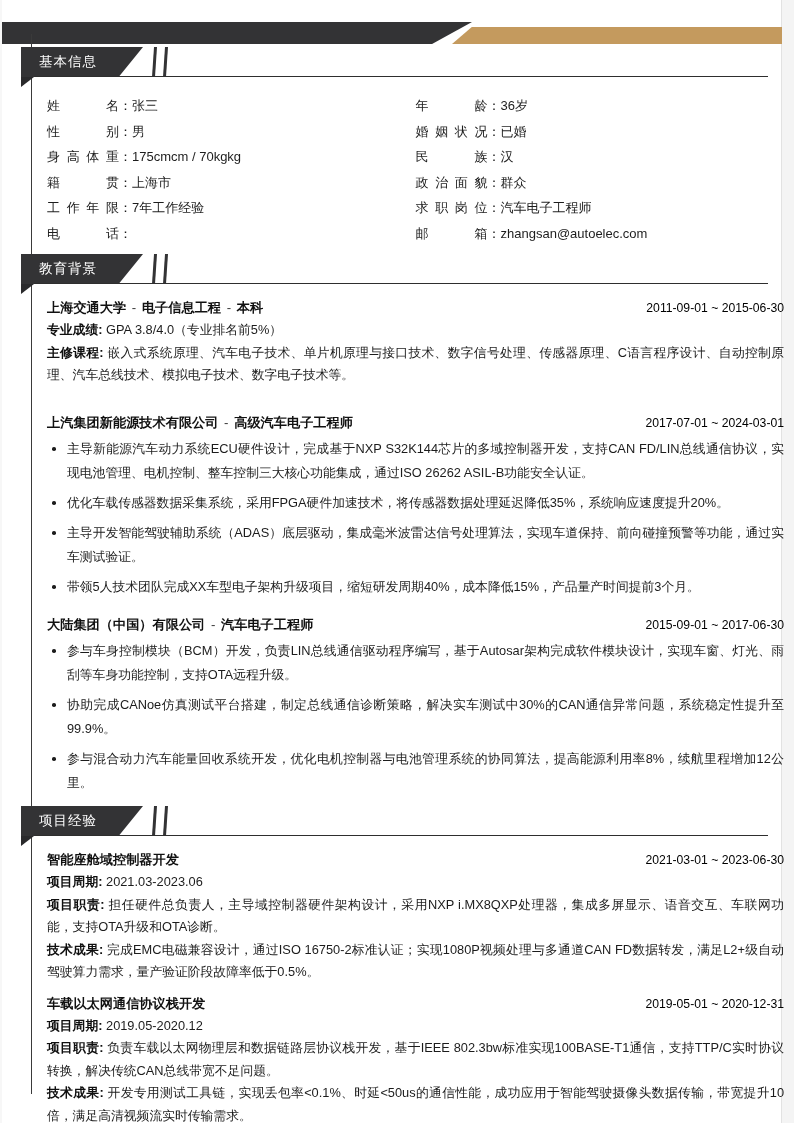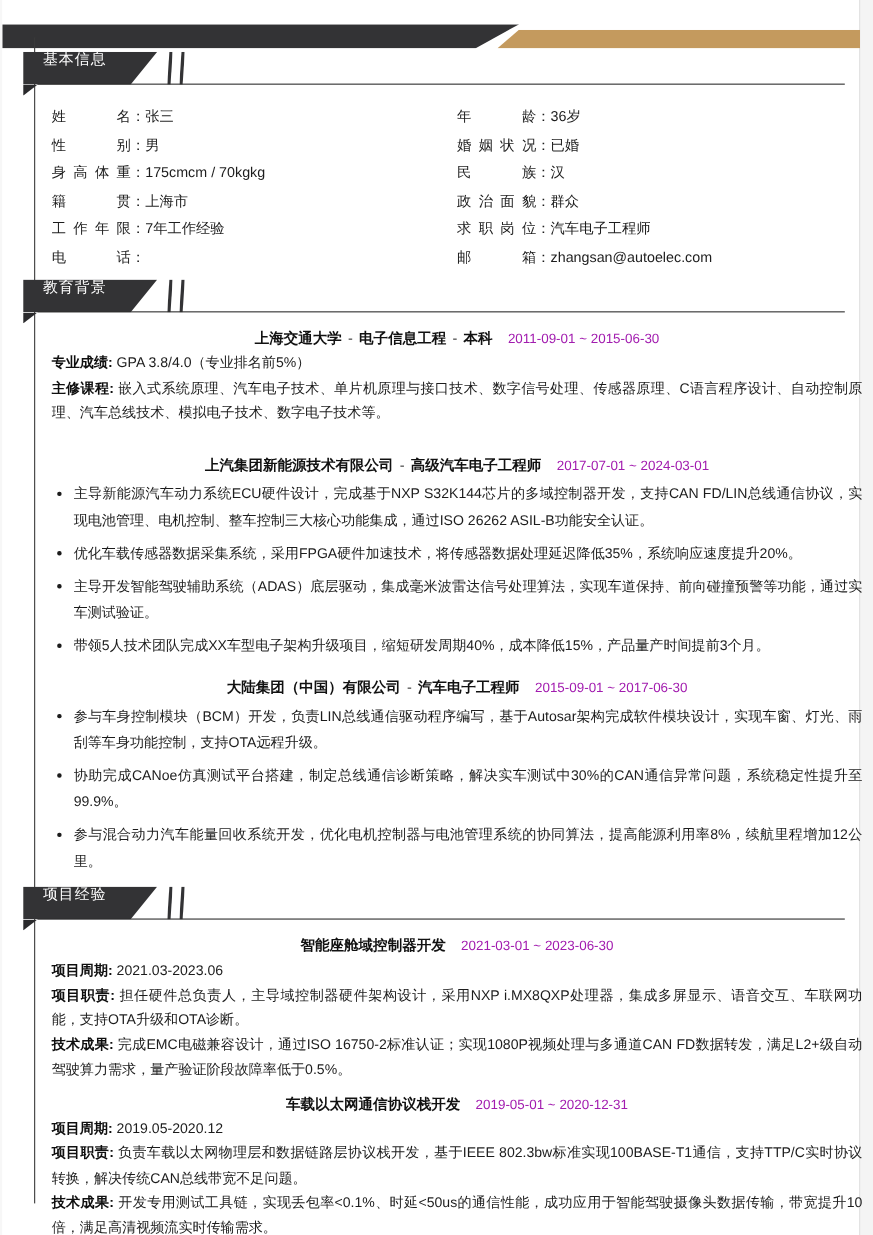--- a/index.html
+++ b/index.html
@@ -73,21 +73,21 @@
     position: relative;
     height: 34px;
   }
   .badge {
     position: absolute;
     top: 0; left: 21px;
     height: 30px;
     background: #333335;
     padding: 0 34px 0 18px;
     display: flex;
-    align-items: flex-start;
+    align-items: center;
     clip-path: polygon(0 0, 100% 0, 80% 100%, 0 100%);
     min-width: 122px;
     box-sizing: border-box;
   }
   .badge-label {
     color: #ffffff;
     font-size: 13.5px;
     letter-spacing: 1px;
     white-space: nowrap;
     line-height: 1;
@@ -150,36 +150,36 @@
   }
   .info-value {
     flex: 1 1 auto;
   }
 
   
   .entry { padding-top: 11px; }
   .entry-head {
     display: flex;
     align-items: baseline;
-    justify-content: center;
+    justify-content: space-between;
     font-size: 13.2px;
     padding-bottom: 2px;
   }
   .entry-title {
     font-weight: bold;
     color: #111111;
   }
   .entry-title .sep {
     font-weight: normal;
     color: #3a3a3a;
     padding: 0 2px;
   }
   .entry-date {
     font-size: 12.2px;
-    color: #a21caf;
+    color: #000000;
     white-space: nowrap;
     padding-left: 14px;
   }
   .kv-line {
     font-size: 12.8px;
     line-height: 22.5px;
     color: #1c1c1c;
     text-align: justify;
   }
   .kv-line b {

